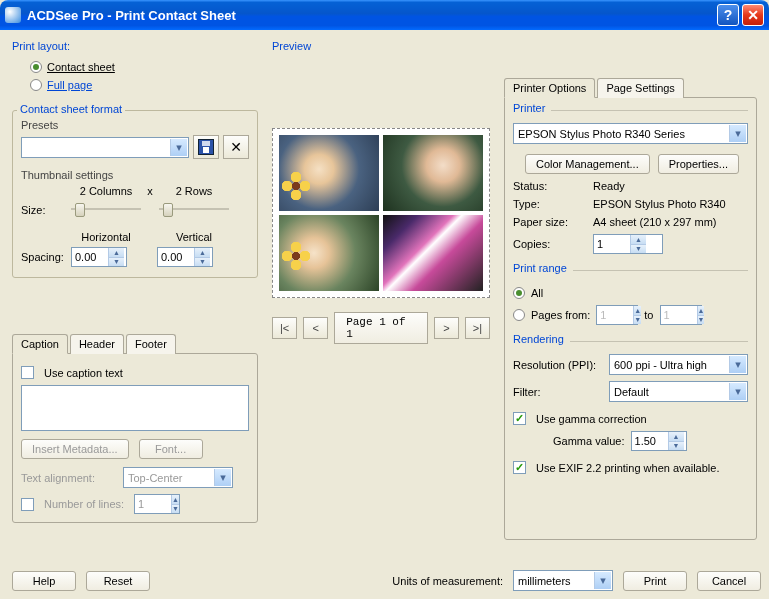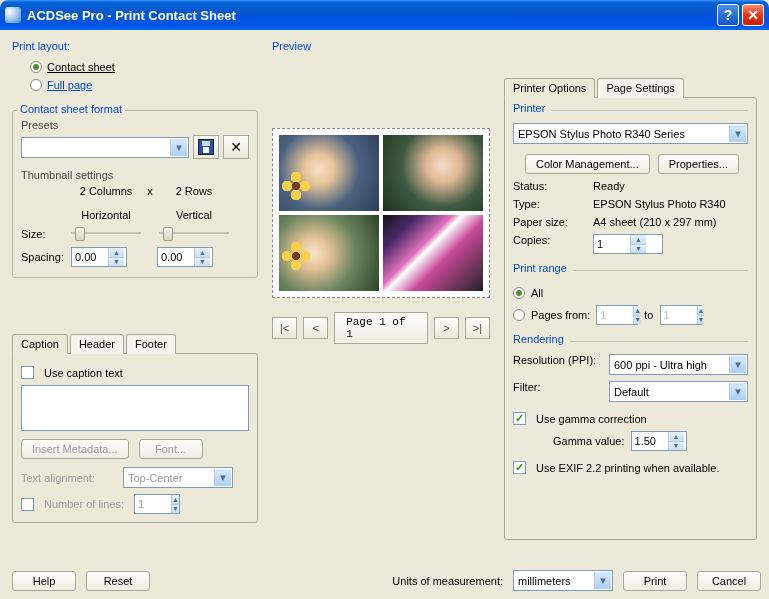--- a/index.html
+++ b/index.html
@@ -130,21 +130,21 @@
 .t4{background:linear-gradient(135deg,#111 0%,#4a2a6a 20%,#e273bb 40%,#fff 45%,#c74a9a 60%,#222 100%);}
 .flower{position:absolute;width:22px;height:22px;border-radius:50%;background:radial-gradient(circle,#7a3a1d 25%,transparent 26%);}
 .flower::before,.flower::after{content:"";position:absolute;border-radius:50%;}
 .flower::before{inset:-4px;background:radial-gradient(circle at 50% 20%,#f7d14a 18%,transparent 19%),radial-gradient(circle at 80% 50%,#f7d14a 18%,transparent 19%),radial-gradient(circle at 50% 80%,#f7d14a 18%,transparent 19%),radial-gradient(circle at 20% 50%,#f7d14a 18%,transparent 19%);}
 
 .pager{display:flex;align-items:center;gap:6px;justify-content:center;margin-top:14px;}
 .pagebtn{width:26px;height:22px;border:1px solid #aca899;background:linear-gradient(#fdfdfb,#ece9d8);display:flex;align-items:center;justify-content:center;color:#444;}
 .pagelbl{border:1px solid #aca899;padding:3px 11px;background:linear-gradient(#fdfdfb,#f0ede1);font-family:Liberation Mono, monospace;}
 .gline{border-top:1px solid #c5c2b2;margin-top:7px;position:relative;}
 .gline span{position:absolute;top:-9px;left:0;background:#ece9d8;padding-right:6px;color:#0046d5;}
-.kv{display:flex;margin-top:6px;}
+.kv{display:flex;margin-top:6px;align-items:center;}
 .kv .k{width:80px;}
 .footer{
   position:absolute;bottom:8px;left:12px;right:8px;
   display:flex;align-items:center;gap:10px;
 }
 .footer .fspacer{flex:1;}
 </style>
 </head>
 <body>
 
@@ -184,35 +184,35 @@
       </div>
 
       <div class="label" style="margin-top:10px">Thumbnail settings</div>
       <div class="thumb-grid">
         <div class="row" style="justify-content:flex-start;gap:0;">
           <div style="width:50px;"></div>
           <div style="width:70px;text-align:center;"><span>2</span>&nbsp;<span>Columns</span></div>
           <div style="width:18px;text-align:center;">x</div>
           <div style="width:70px;text-align:center;"><span>2</span>&nbsp;<span>Rows</span></div>
         </div>
+        <div class="row" style="gap:0;">
+          <div style="width:50px;">Size:</div>
+          <div class="slider">
+              <div class="knob"></div>
+            </div>
+          <div style="width:18px;"></div>
+          <div class="slider">
+              <div class="knob"></div>
+            </div>
+        </div>
         <div class="row" style="gap:0;margin-top:12px;">
           <div style="width:50px;"></div>
           <div style="width:70px;text-align:center;">Horizontal</div>
           <div style="width:18px;"></div>
           <div style="width:70px;text-align:center;">Vertical</div>
-        </div>
-        <div class="row" style="gap:0;">
-          <div style="width:50px;">Size:</div>
-          <div class="slider">
-              <div class="knob"></div>
-            </div>
-          <div style="width:18px;"></div>
-          <div class="slider">
-              <div class="knob"></div>
-            </div>
         </div>
         <div class="row" style="gap:0;">
           <div style="width:50px;">Spacing:</div>
           <div class="spin">
               <input value="0.00" style="">
               <div class="ar">
                 <div>▲</div>
                 <div>▼</div>
               </div>
             </div>

